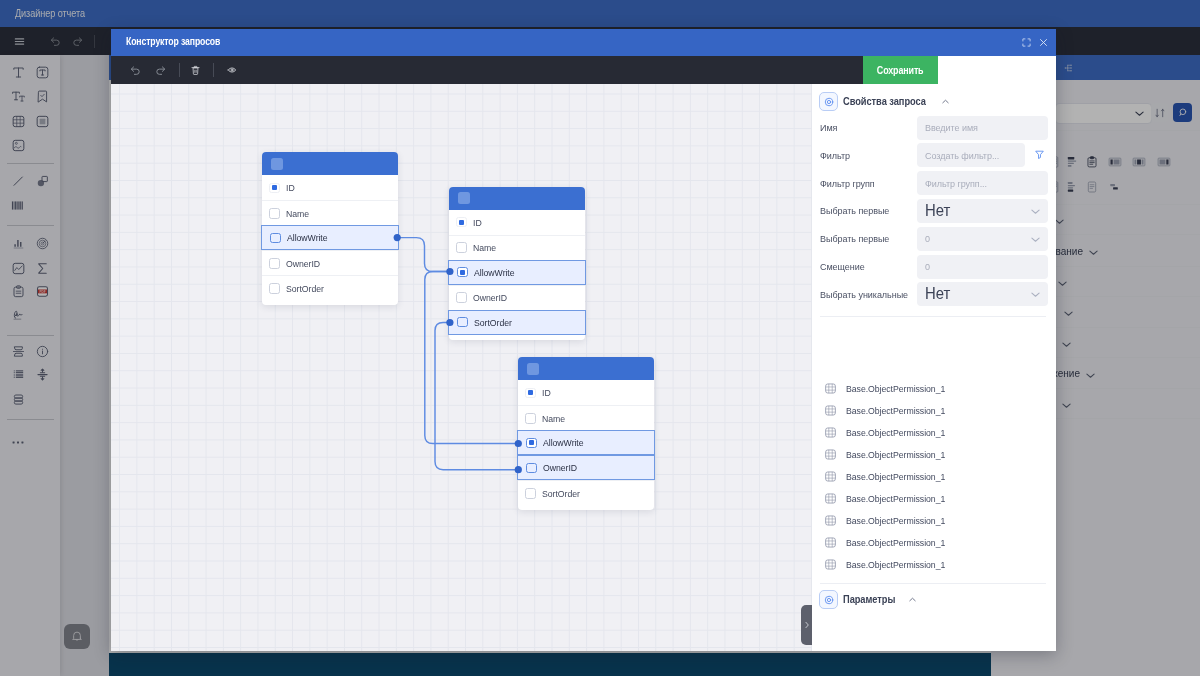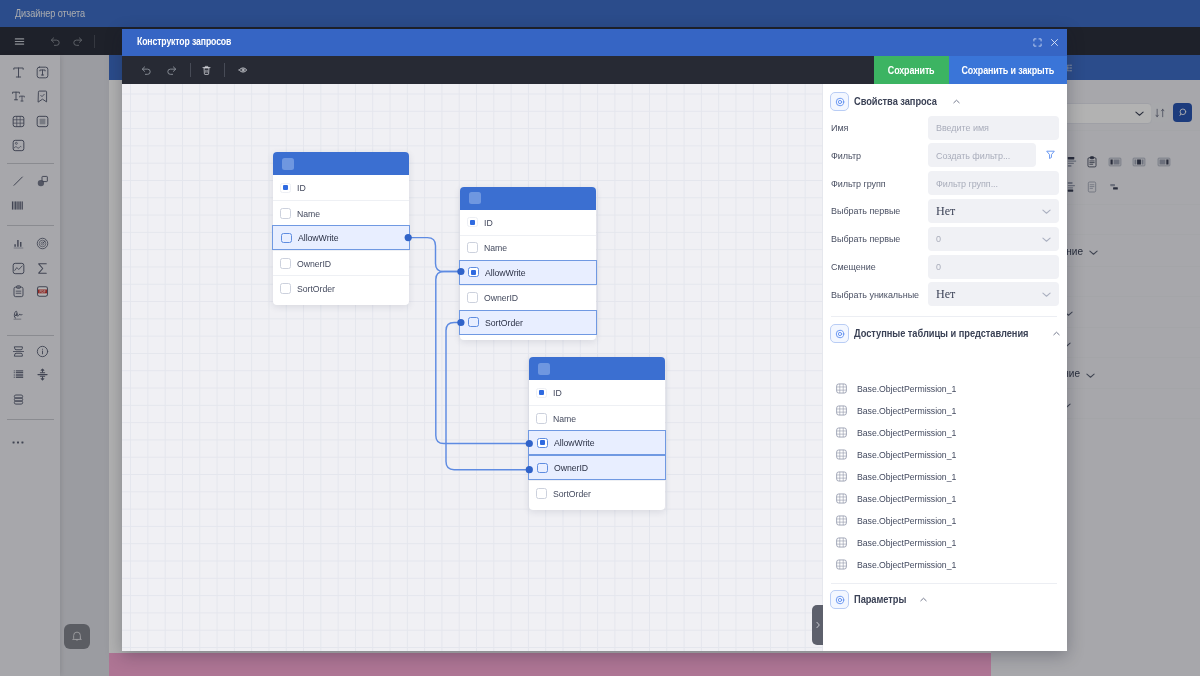--- a/index.html
+++ b/index.html
@@ -1,19 +1,19 @@
 <!DOCTYPE html>
 <html><head>
 <meta charset="utf-8">
 <style>
   html,body{margin:0;padding:0;}
   body{width:1200px;height:676px;overflow:hidden;
        font-family:"Liberation Sans",sans-serif;background:#fff;
        -webkit-font-smoothing:antialiased;}
-  #root{position:relative;width:1200px;height:676px;overflow:hidden;background:#f9a8d4;}
+  #root{position:relative;width:1200px;height:676px;overflow:hidden;background:#0c4a6e;}
   svg{display:block;}
 
   
   #bgapp{position:absolute;left:0;top:0;width:1200px;height:676px;}
   .app-topbar{position:absolute;left:0;top:0;width:1200px;height:27px;background:#3e6ec8;}
   .app-title{position:absolute;left:15px;top:6.5px;font-size:11px;color:#f2f4f9;letter-spacing:-.1px;transform:scaleX(.83);transform-origin:left center;}
 
   .app-toolbar{position:absolute;left:0;top:27px;width:1200px;height:28px;background:#2c303d;}
   .app-toolbar .ic{position:absolute;top:0;height:28px;display:flex;align-items:center;justify-content:center;}
   .vsep{width:1px;height:13px;background:#4d515c;}
@@ -41,21 +41,21 @@
   .bgr-sel{height:24px;border:1px solid #e4e6ee;border-radius:4px;background:#fff;display:flex;align-items:center;justify-content:flex-end;padding-right:6px;}
   .bgr-btn{width:28px;height:24px;border-radius:4px;background:#f0f1f5;display:flex;align-items:center;justify-content:center;}
   .bgr-btn-blue{width:28px;height:24px;border-radius:4px;background:#2a56b3;display:flex;align-items:center;justify-content:center;}
   .bgr-divider{position:absolute;left:10px;right:10px;height:1px;background:#ebecf1;}
   .bgr-ic{display:flex;align-items:center;justify-content:center;}
 
   
   .overlay{position:absolute;left:0;top:0;width:1200px;height:676px;background:rgba(0,0,0,0.30);}
 
   
-  .dialog{position:absolute;left:122px;top:29px;width:945px;height:622px;background:#fff;
+  .dialog{position:absolute;left:111px;top:29px;width:945px;height:622px;background:#fff;
           box-shadow:0 4px 16px rgba(20,24,40,.30);overflow:hidden;}
   .dlg-head{position:absolute;left:0;top:0;width:945px;height:27px;background:#3665c4;}
   .dlg-title{position:absolute;left:15px;top:6px;font-size:10.6px;font-weight:bold;color:#fff;letter-spacing:-.15px;transform:scaleX(.82);transform-origin:left center;}
   .dlg-ctrls{position:absolute;right:8px;top:9px;display:flex;gap:8px;align-items:center;}
 
   .dlg-toolbar{position:absolute;left:0;top:27px;width:752px;height:28px;background:#272a34;}
   .dlg-tb-ico{position:absolute;top:0;height:28px;display:flex;align-items:center;justify-content:center;}
   .dlg-sep{position:absolute;top:7px;width:1px;height:14px;background:#474b56;}
 
   .btn-save{position:absolute;left:752px;top:27px;width:75px;height:28px;background:#3cb462;display:flex;align-items:center;justify-content:center;color:#fff;font-size:10.4px;font-weight:bold;}
@@ -96,21 +96,21 @@
   .sect-head{position:absolute;left:7px;display:flex;align-items:center;gap:5px;white-space:nowrap;}
   .sect-badge{width:17px;height:17px;border-radius:5px;border:1px solid #b9cdf5;background:#f3f7ff;display:flex;align-items:center;justify-content:center;}
   .sect-title{font-size:10.1px;font-weight:bold;color:#3b4256;letter-spacing:-.05px;display:inline-block;transform:scaleX(.92);transform-origin:left center;}
   .chev{margin-left:3px;}
   .prow{position:absolute;left:8px;right:12px;height:24px;display:flex;align-items:center;}
   .plabel{font-size:9.5px;color:#4e5costumes;}
   .plabel{font-size:9.7px;color:#4a5063;display:inline-block;transform:scaleX(.93);transform-origin:left center;letter-spacing:-.05px;}
   .pinput{position:absolute;left:105px;width:131px;height:24px;border-radius:4px;background:#f0f1f5;display:flex;align-items:center;padding-left:8px;box-sizing:border-box;}
   .pinput.narrow{width:108px;}
   .ph{font-size:9.7px;color:#a9adbb;display:inline-block;transform:scaleX(.93);transform-origin:left center;letter-spacing:-.05px;}
-  .pval{font-size:13px;color:#3b4256;display:inline-block;transform:scaleX(.93);transform-origin:left center;letter-spacing:-.05px;font-family:Liberation Serif, serif;}
+  .pval{font-size:16px;color:#3b4256;display:inline-block;transform:scaleX(.93);transform-origin:left center;letter-spacing:-.05px;}
   .psel-chev{position:absolute;right:7px;top:7px;}
   .sdivider{position:absolute;left:8px;right:10px;height:1px;background:#eceef3;}
   .searchbox{position:absolute;left:8px;right:12px;height:23px;border-radius:5px;background:#f4f5f8;display:flex;align-items:center;padding-left:9px;box-sizing:border-box;}
   .tbl-row{position:absolute;left:12px;right:12px;height:21.7px;display:flex;align-items:center;gap:9px;}
   .tbl-name{font-size:9.4px;color:#434a5f;display:inline-block;transform:scaleX(.93);transform-origin:left center;letter-spacing:-.05px;}
 </style>
 </head>
 <body>
 
 <div id="root">
@@ -531,23 +531,20 @@
             <svg width="12" height="12" viewBox="0 0 18 18" fill="none" stroke="#d6d8dd" stroke-width="1.25" stroke-linecap="round" stroke-linejoin="round">
               <path d="M3.4 9c1.5-2 3.4-3 5.6-3s4.1 1 5.6 3c-1.5 2-3.4 3-5.6 3S4.9 11 3.4 9z"></path>
               <circle cx="9" cy="9" r="1.5"></circle>
             </svg>
           </span>
         </div>
     </div>
     <div class="btn-save">
         <span class="sq">Сохранить</span>
       </div>
-    <div class="btn-saveclose">
-        <span class="sq">Сохранить и закрыть</span>
-      </div>
     <div class="canvas">
         <div class="gridbg"></div>
         <div id="canvas-items">
           <svg class="qlink" width="701" height="567" style="left:0;top:0">
             <path d="M286.2 153.6 H305.4 Q313.5 153.6 313.5 161.7 V179.4 Q313.5 187.5 321.6 187.5 H338.9" fill="none" stroke="#5e8be2" stroke-width="1.45"></path>
             <path d="M338.9 187.5 H321.9 Q313.8 187.5 313.8 195.6 V351.4 Q313.8 359.5 321.9 359.5 H407.3" fill="none" stroke="#5e8be2" stroke-width="1.45"></path>
             <path d="M338.9 238.5 H332.1 Q324 238.5 324 246.6 V377.6 Q324 385.7 332.1 385.7 H407.3" fill="none" stroke="#5e8be2" stroke-width="1.45"></path>
           </svg>
           <div class="qtable" style="left:151.4px;top:68.3px;width:136px">
             <div class="qt-head">
@@ -717,34 +714,20 @@
         </div>
         <div class="pinput" style="top:198.3px">
           <span class="pval">Нет</span>
           <span class="psel-chev">
             <svg width="11" height="11" viewBox="0 0 14 14" fill="none" stroke="#aab0c0" stroke-width="1.35" stroke-linecap="round" stroke-linejoin="round">
               <path d="M2.4 5.2 7 9.2l4.6-4"></path>
             </svg>
           </span>
         </div>
         <div class="sdivider" style="top:232px"></div>
-        <div class="sect-head" style="top:240px">
-          <span class="sect-badge">
-            <svg width="10" height="10" viewBox="0 0 16 16" fill="none" stroke="#5b8def" stroke-width="1.4" stroke-linecap="round" stroke-linejoin="round">
-              <circle cx="8" cy="8" r="6"></circle>
-              <circle cx="8" cy="8" r="2.6"></circle>
-            </svg>
-          </span>
-          <span class="sect-title">Доступные таблицы и представления</span>
-          <span class="chev">
-            <svg width="9" height="9" viewBox="0 0 12 12" fill="none" stroke="#6b7186" stroke-width="1.25" stroke-linecap="round" stroke-linejoin="round">
-              <path d="M2.4 7.7 6 4.3l3.6 3.4"></path>
-            </svg>
-          </span>
-        </div>
         <div class="tbl-row" style="top:294px">
           <span>
             <svg width="13" height="13" viewBox="0 0 16 16" fill="none" stroke="#8a91a5" stroke-width=".95">
               <rect x="2" y="2.4" width="12" height="11.2" rx="2.7"></rect>
               <path d="M2 6.1h12M2 10h12M5.9 2.4v11.2M10.1 2.4v11.2" stroke-width=".7"></path>
             </svg>
           </span>
           <span class="tbl-name">Base.ObjectPermission_1</span>
         </div>
         <div class="tbl-row" style="top:315.9px">

